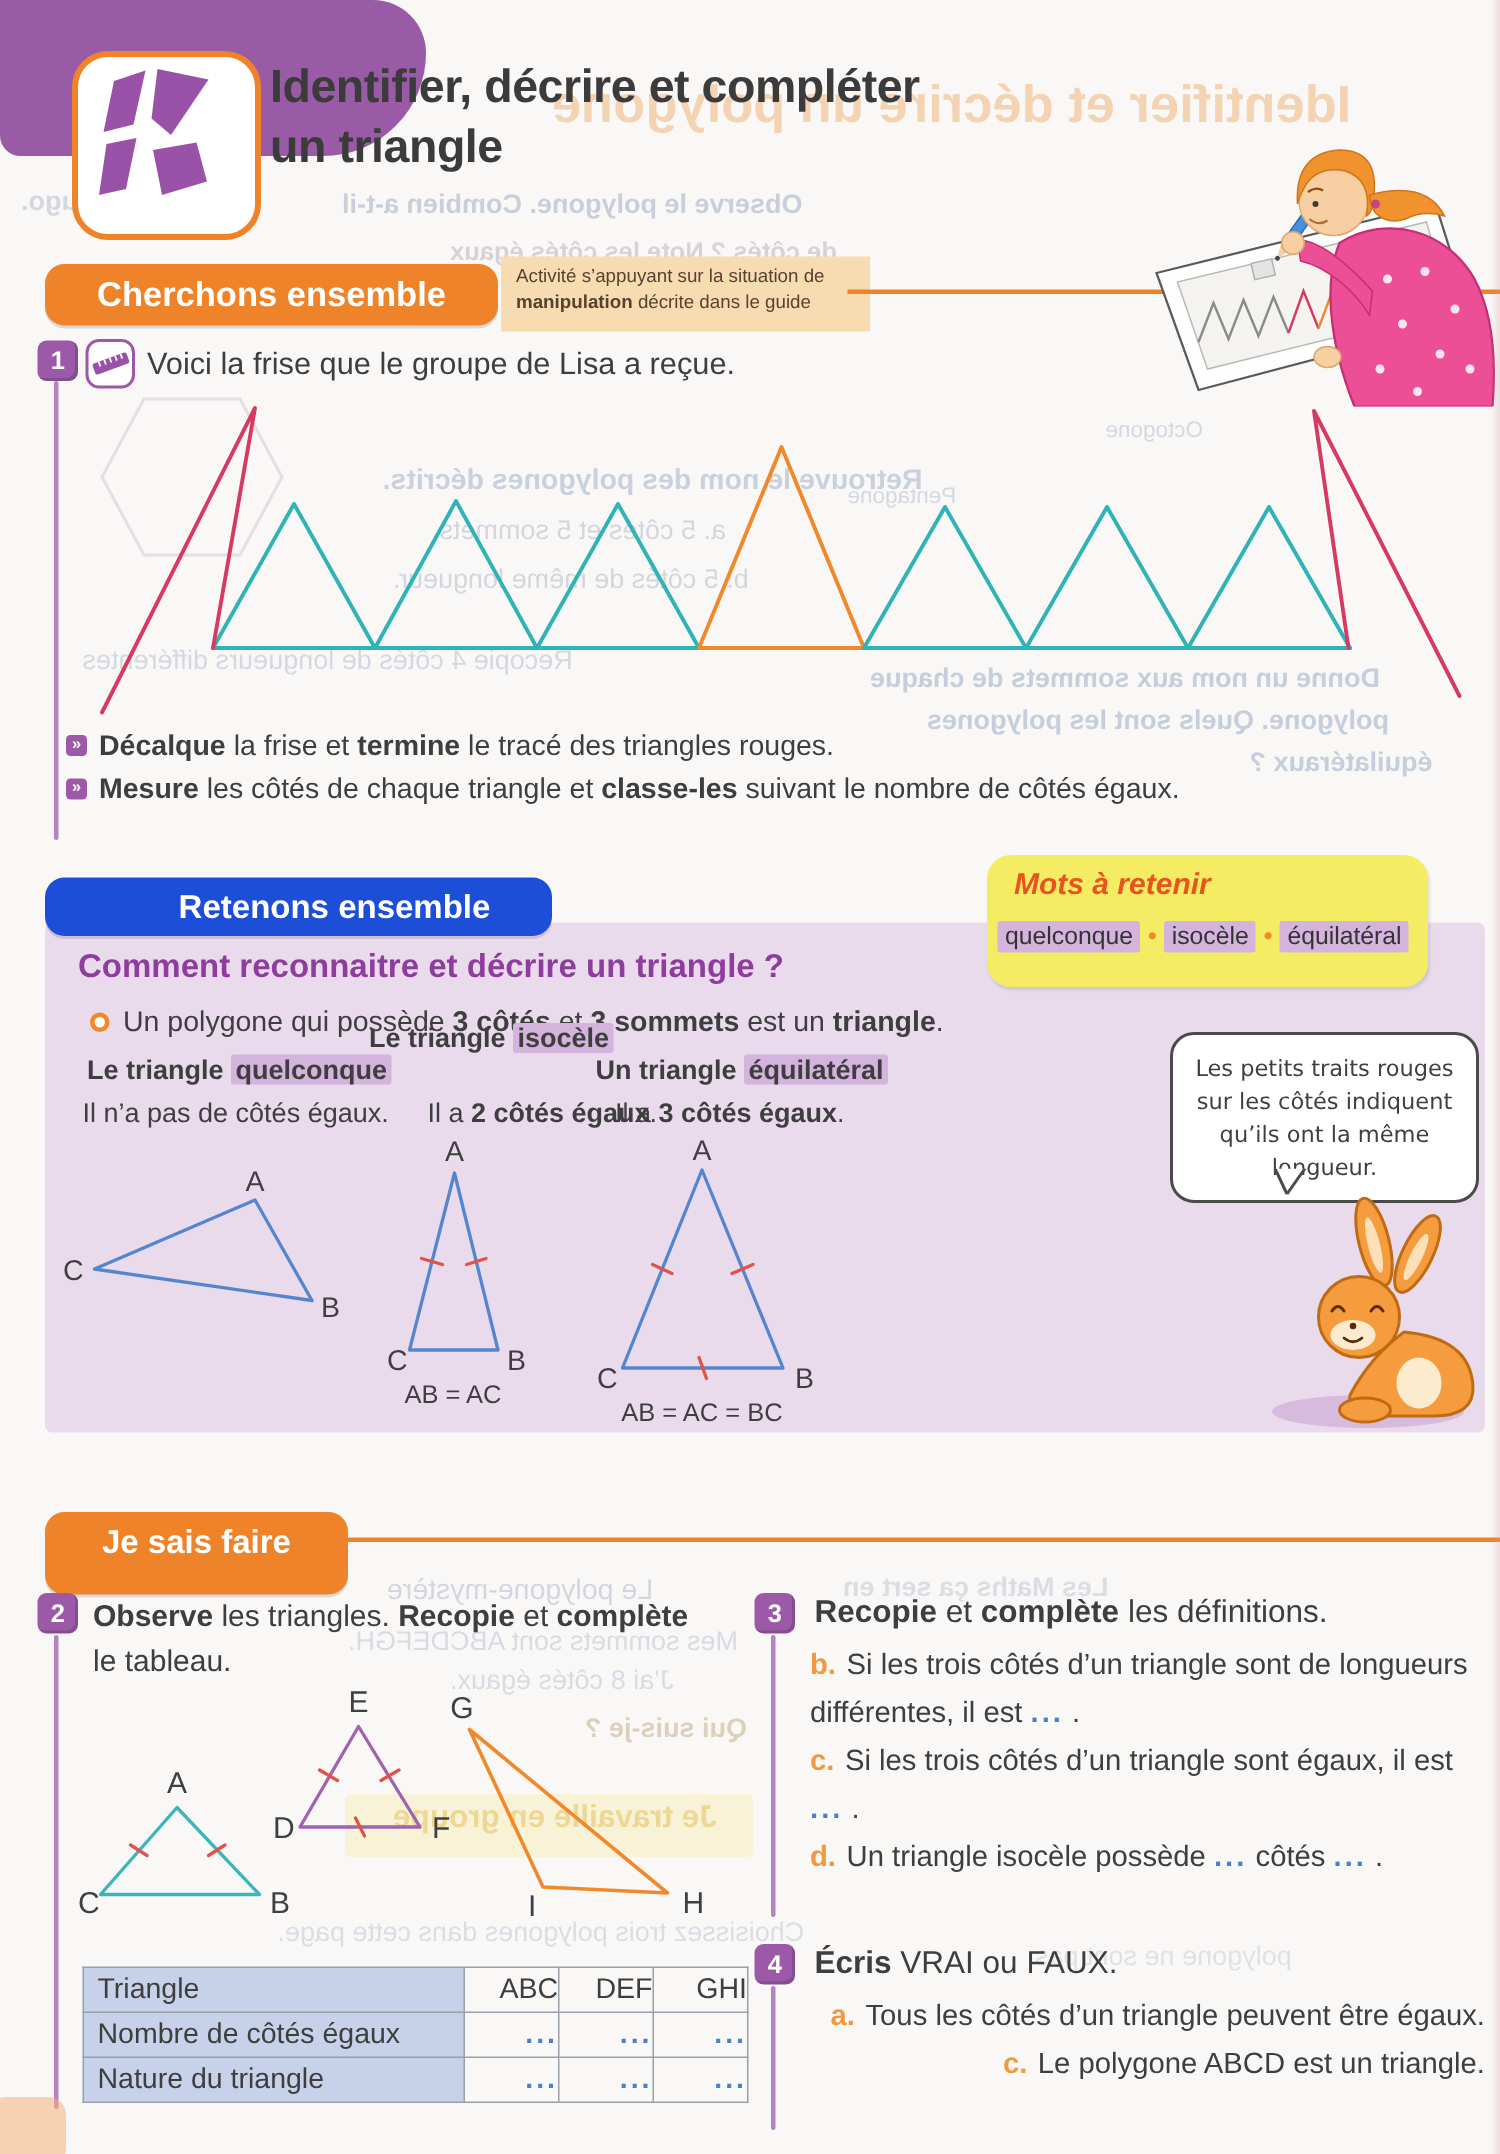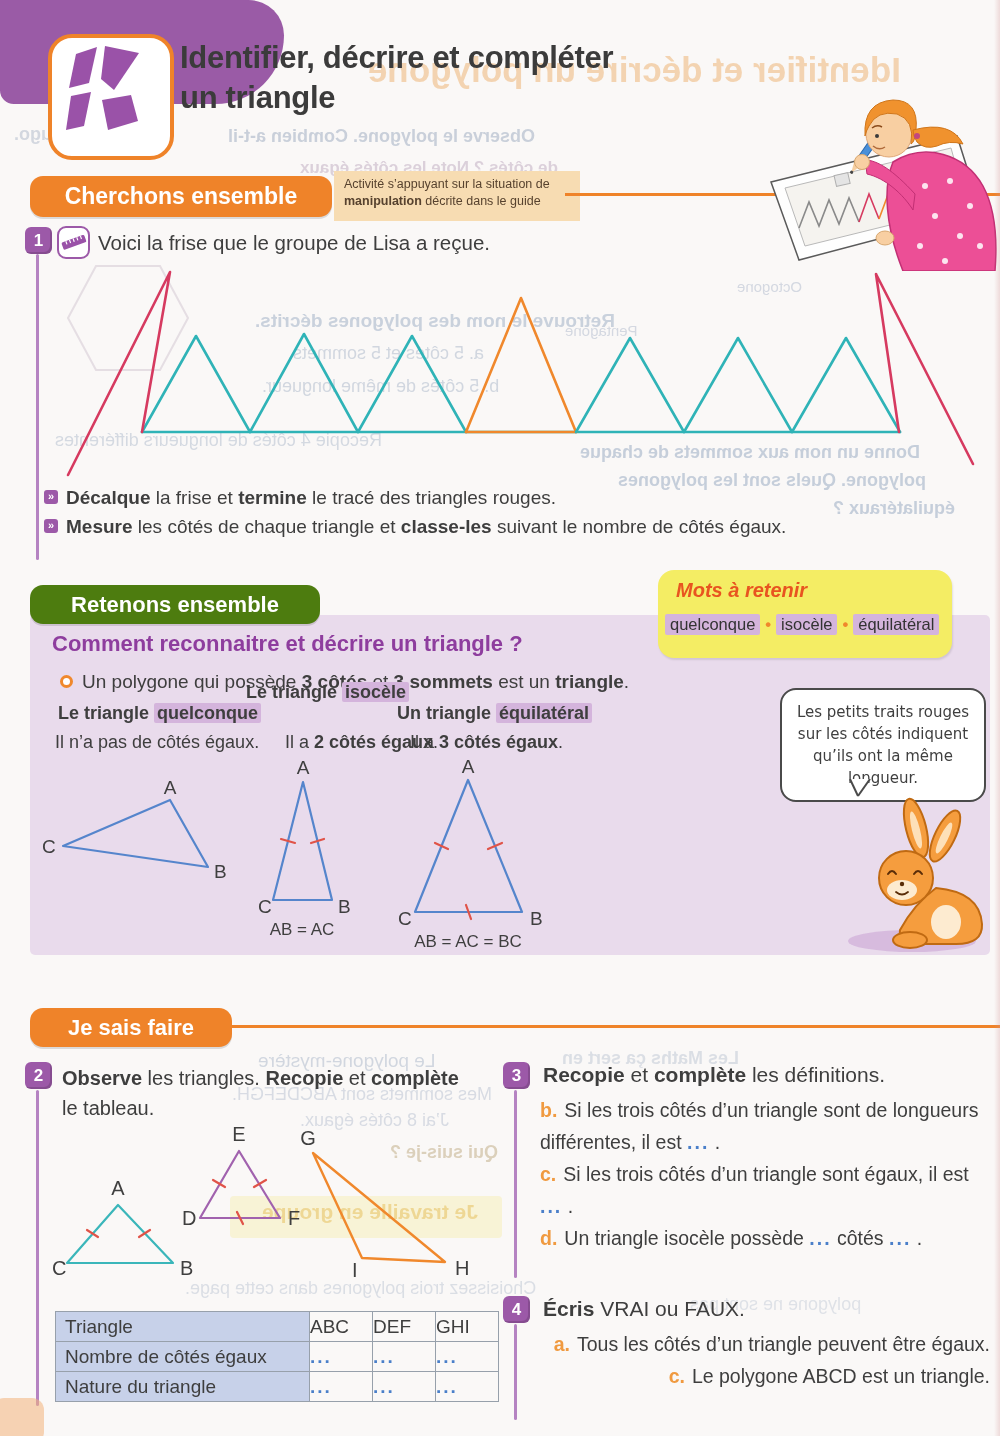--- a/index.html
+++ b/index.html
@@ -11,21 +11,21 @@
   .rb{font-weight:700;}
   .rhl{background:#d4b4dc;padding:0 3px;border-radius:2px;}
   .rd{color:#4a7fc9;font-weight:700;letter-spacing:2px;}
   
   .blob{left:0;top:0;width:284px;height:104px;background:#9a5ba6;border-radius:0 36px 70px 14px;}
   .logo{left:48px;top:34px;width:118px;height:118px;background:#fff;border:4px solid #ef8329;border-radius:24px;}
   .title-line{left:180px;font-size:31px;font-weight:700;color:#3b3b3b;letter-spacing:-0.3px;}
   
   .banner{color:#fff;font-weight:700;text-align:center;border-radius:13px;box-shadow:0 2px 0 rgba(0,0,0,0.12);}
   .banner.orange{background:#ef8329;}
-  .banner.purple{background:#4d7c0f;}
+  .banner.purple{background:#1d4ed8;padding-left:48px;}
   .note{left:334px;top:171px;width:228px;height:42px;background:#f7dcb2;padding:5px 8px 3px 10px;
         font-size:12.5px;line-height:17px;color:#57422e;}
   .hline{height:3px;background:#ef8329;}
   
   .badge{width:27px;height:27px;background:#9c59a8;border-radius:6px;color:#fff;font-weight:700;
          font-size:17px;text-align:center;line-height:27px;box-shadow:inset -2px -2px 0 rgba(0,0,0,0.14);}
   .vline{width:3px;background:#b583c2;border-radius:2px;}
   .bullet-row{display:flex;align-items:flex-start;font-size:19px;}
   .sq-bullet{flex:0 0 auto;width:14px;height:14px;background:#9c59a8;border-radius:3px;color:#fff;
          font-size:11px;line-height:13px;text-align:center;margin:3px 8px 0 0;font-weight:700;}
@@ -43,21 +43,21 @@
   .mots-sep{color:#f0882c;font-weight:700;margin:0 5px;}
   .bubble{left:780px;top:688px;width:206px;background:#fff;border:2px solid #4a4a4a;border-radius:16px;
           padding:11px 10px;box-sizing:border-box;text-align:center;font-size:15px;line-height:22px;
           color:#3f3f3f;font-family:"DejaVu Sans",sans-serif;}
   
   .q-title{font-size:20px;}
   .q-item{font-size:19.5px;line-height:32px;}
   .item-label{color:#f09a40;font-weight:700;margin-right:7px;}
   
   table.ex2{border-collapse:collapse;table-layout:fixed;}
-  table.ex2 td{border:1.6px solid #97a0ab;height:29px;font-size:19px;text-align:left;padding:0;}
+  table.ex2 td{border:1.6px solid #97a0ab;height:29px;font-size:19px;text-align:right;padding:0;}
   table.ex2 td.tc1{background:#c7d1e9;text-align:left;padding-left:9px;width:244px;}
   table.ex2 td.tcd{width:62px;}
   table.ex2 tr.dotrow td.tcd{color:#4a7fc9;font-weight:700;letter-spacing:2px;}
   .page-edge{right:0;top:0;width:6px;height:100%;background:linear-gradient(to left,rgba(210,150,150,.3),rgba(210,150,150,0));}
   svg text{font-family:"Liberation Sans",sans-serif;}
 </style>
 </head>
 <body>
 
 <div class="page">
@@ -262,21 +262,21 @@
     <ellipse cx="118" cy="130" rx="15" ry="17" fill="#fdebd0"></ellipse>
     <circle cx="78" cy="86" r="27" fill="#f59d3e" stroke="#c06a12" stroke-width="2"></circle>
     <ellipse cx="74" cy="98" rx="15" ry="10" fill="#fdebd0"></ellipse>
     <path d="M60,82 q4,-6 8,0" stroke="#5a2d08" fill="none" stroke-width="2" stroke-linecap="round"></path>
     <path d="M86,82 q4,-6 8,0" stroke="#5a2d08" fill="none" stroke-width="2" stroke-linecap="round"></path>
     <circle cx="74" cy="92" r="2.2" fill="#5a2d08"></circle>
     <path d="M68,100 q6,5 12,0" stroke="#5a2d08" fill="none" stroke-width="1.8" stroke-linecap="round"></path>
     <ellipse cx="82" cy="148" rx="17" ry="8" fill="#f59d3e" stroke="#c06a12" stroke-width="2"></ellipse>
   </svg>
 
-  <div class="abs banner orange" style="left:30px;top:1008px;width:202px;height:39px;font-size:22px;line-height:39px;">Je sais faire</div>
+  <div class="abs banner orange" style="left:30px;top:1008px;width:202px;height:55px;font-size:22px;line-height:39px;">Je sais faire</div>
   <div class="abs hline" style="left:232px;top:1025px;width:768px;"></div>
 
   <div class="abs badge" style="left:25px;top:1062px;">2</div>
   <div class="abs vline" style="left:36px;top:1090px;height:316px;"></div>
   <div class="abs q-title" style="left:62px;top:1063px;width:412px;line-height:30px;"><span class="rb">Observe</span><span> les triangles. </span><span class="rb">Recopie</span><span> et </span><span class="rb">complète</span><span> le tableau.</span></div>
 
   <svg class="abs" style="left:30px;top:1125px;" width="470" height="175" viewBox="0 0 470 175">
     <polygon points="88,80 143,138 37,138" fill="none" stroke="#3ab6ba" stroke-width="2.2" stroke-linejoin="round"></polygon>
     <polygon points="209,26 250,93 170,93" fill="none" stroke="#a162ae" stroke-width="2.2" stroke-linejoin="round"></polygon>
     <polygon points="283,28 332,133 415,137" fill="none" stroke="#f0882c" stroke-width="2.4" stroke-linejoin="round"></polygon>

